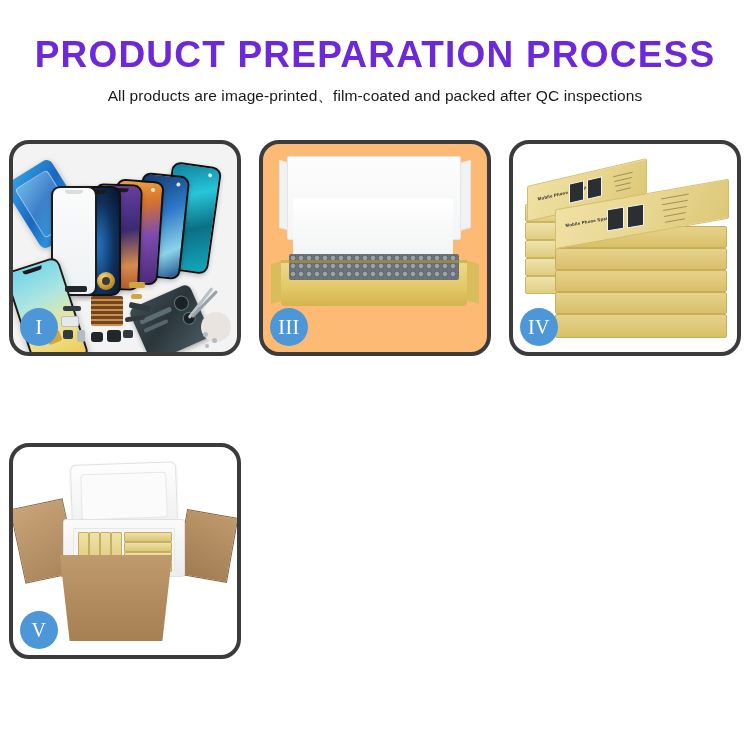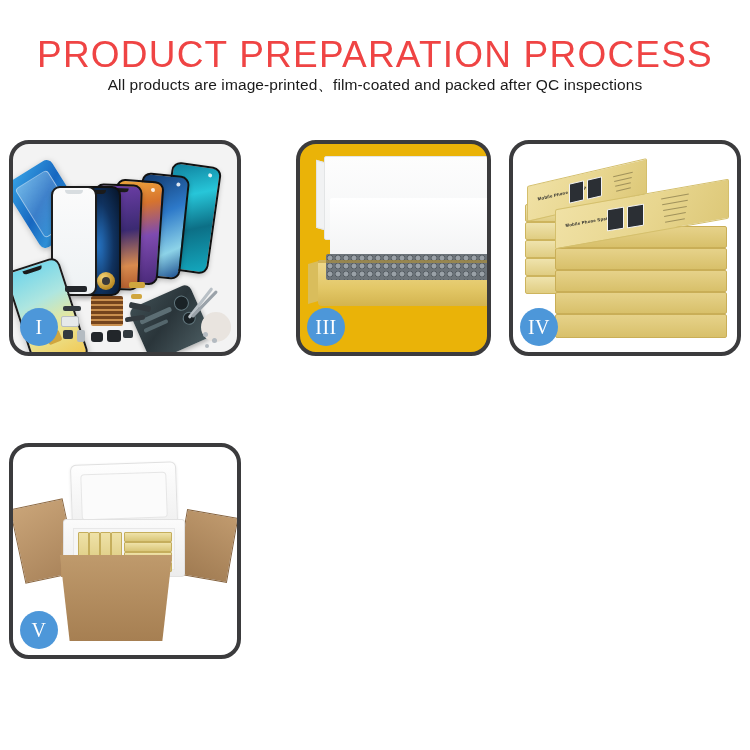--- a/index.html
+++ b/index.html
@@ -8,25 +8,25 @@
     background:#ffffff;
     font-family:"Liberation Sans","DejaVu Sans",sans-serif;
     overflow:hidden;
     position:relative;
   }
   .page{width:750px;height:750px;position:relative;box-sizing:border-box;}
 
   
   .header{padding-top:36px;text-align:center;}
   .title{
-    font-size:37px;letter-spacing:1.2px;font-weight:400;
-    color:#ef4444;line-height:1.05;white-space:nowrap;
+    font-size:37px;letter-spacing:1.2px;font-weight:700;
+    color:#6d28d9;line-height:1.05;white-space:nowrap;
   }
   .subtitle{
-    font-size:15.5px;color:#1a1a1a;font-weight:400;
+    margin-top:11px;font-size:15.5px;color:#1a1a1a;font-weight:400;
     white-space:nowrap;letter-spacing:.1px;
   }
 
   
   .grid{
     position:absolute;left:0;top:140px;width:750px;
     display:grid;
     grid-template-columns:repeat(3,232px);
     grid-template-rows:repeat(2,216px);
     column-gap:18px;row-gap:87px;
@@ -156,21 +156,21 @@
     background:#23282c;border-radius:3px;}
   .bw-conn{position:absolute;left:22px;top:66px;width:18px;height:14px;
     background:#d9d9d9;border-radius:2px;}
   .bw-tape{position:absolute;background:#c08a4a;border-radius:2px;}
   .bw-gloss{position:absolute;left:0;top:0;width:100%;height:100%;
     background:linear-gradient(115deg,rgba(255,255,255,.55) 0%,rgba(255,255,255,0) 42%,rgba(255,255,255,.30) 78%);}
   .bw-overwrap{position:absolute;left:52px;top:0px;width:120px;height:10px;
     background:rgba(235,238,240,.9);}
 
   
-  .p3{background:#eab308;margin-left:37px;}
+  .p3{background:#fdba74;}
   .mb-lid{position:absolute;left:24px;top:12px;width:172px;height:82px;
     background:linear-gradient(180deg,#fdfdfd 0%,#f4f5f6 100%);
     border:1px solid #e3e5e6;border-radius:2px;}
   .mb-lidL{position:absolute;left:16px;top:18px;width:14px;height:66px;
     background:#f1f2f3;transform:skewY(16deg);border:1px solid #e2e4e5;}
   .mb-lidR{position:absolute;right:16px;top:18px;width:14px;height:66px;
     background:#f1f2f3;transform:skewY(-16deg);border:1px solid #e2e4e5;}
   .mb-foamback{position:absolute;left:30px;top:54px;width:160px;height:62px;
     background:linear-gradient(180deg,#ffffff 0%,#f2f3f4 100%);
     border-radius:2px;}

